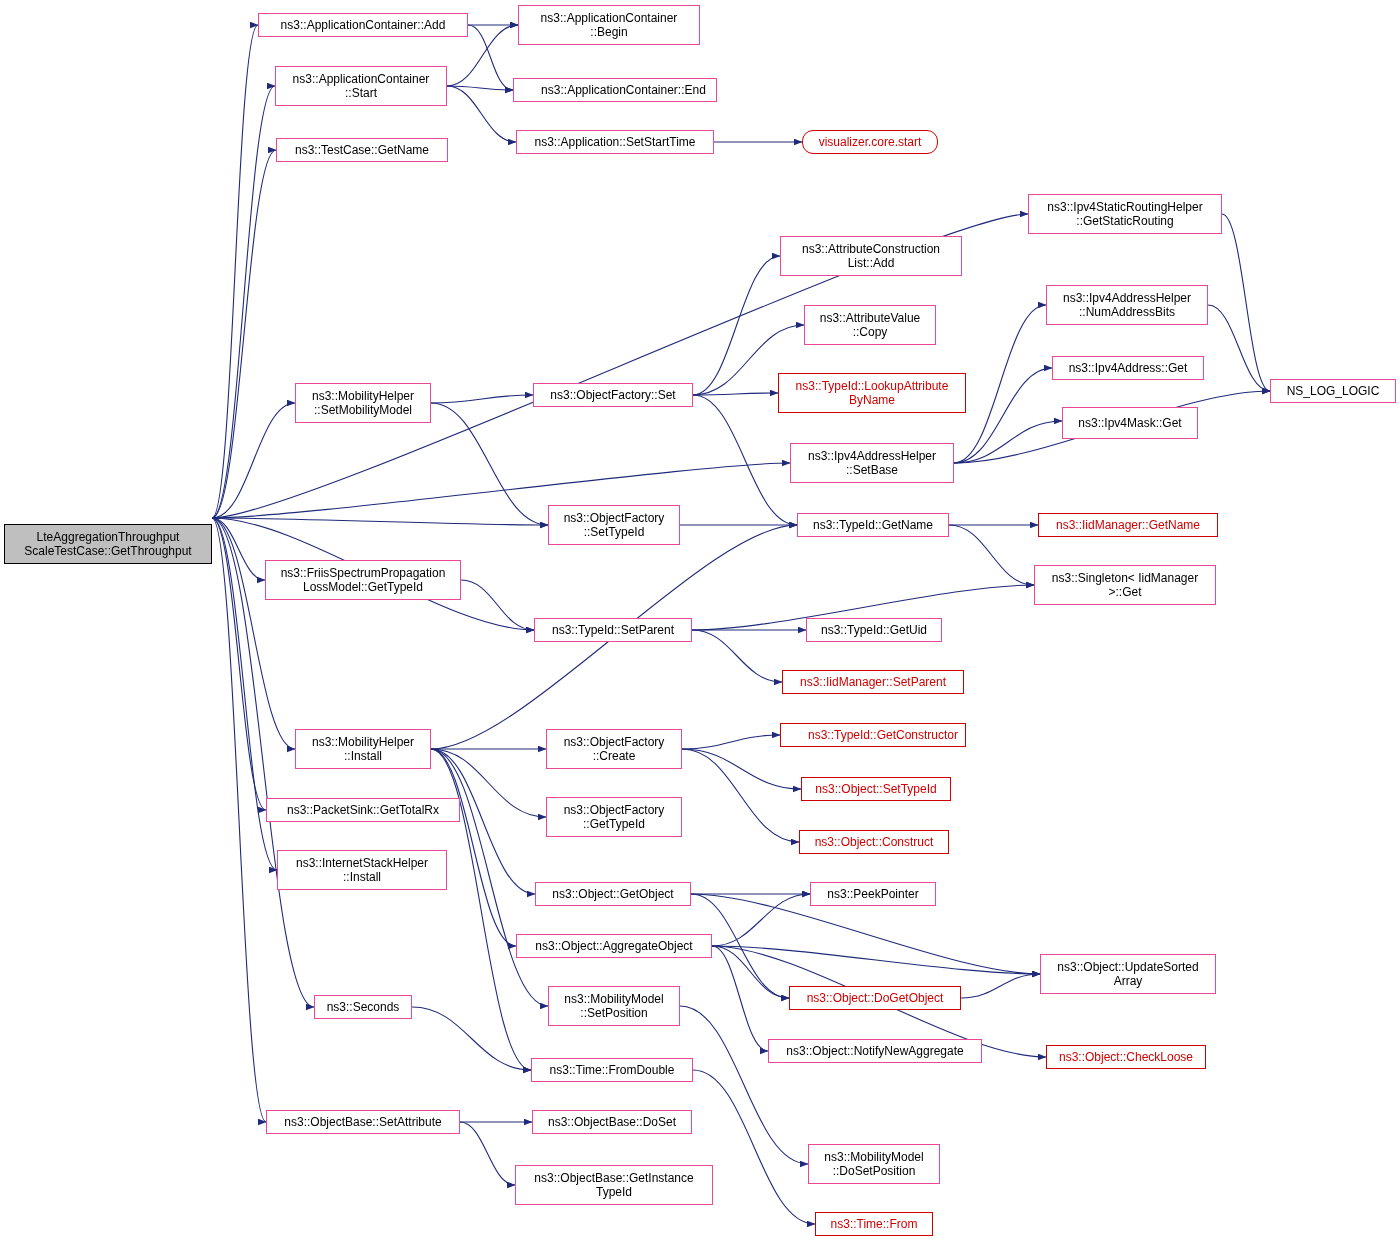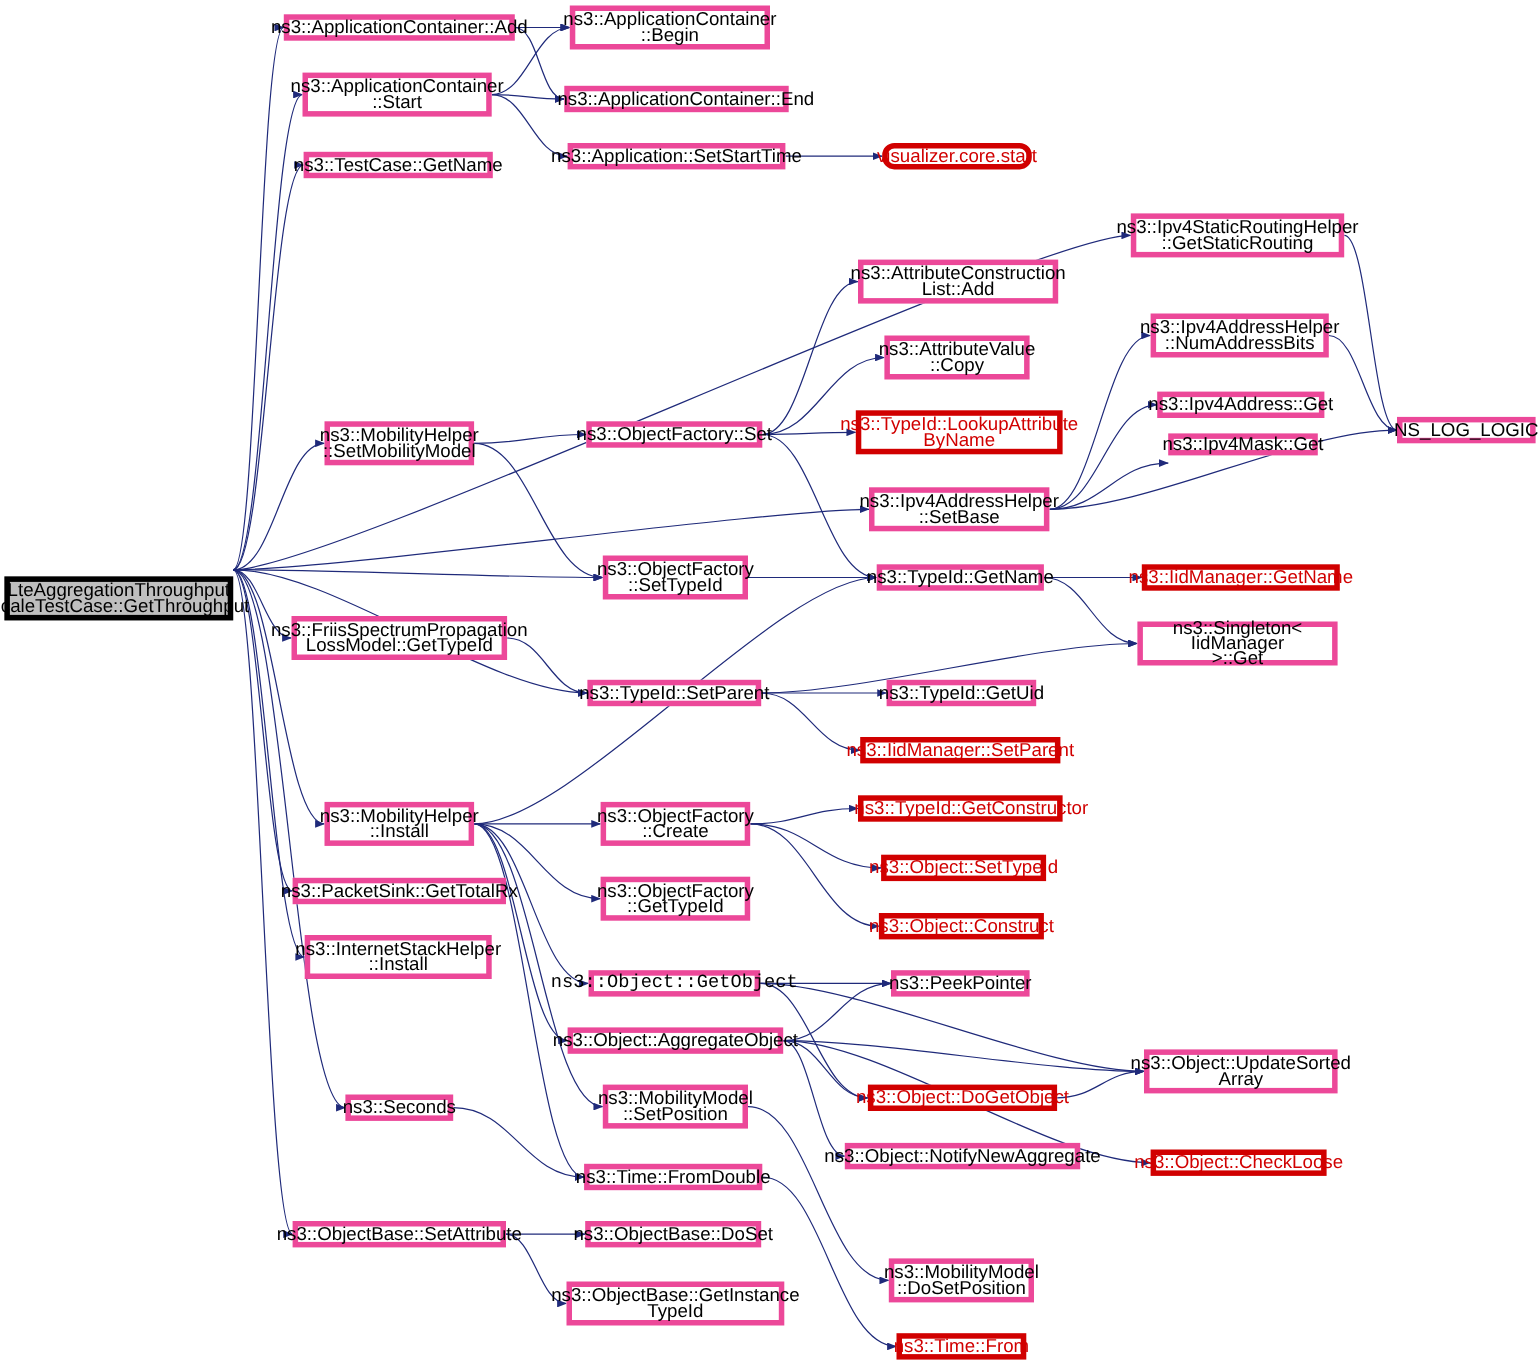--- a/index.html
+++ b/index.html
@@ -19,24 +19,24 @@
     position: absolute;
     left: 0;
     top: 0;
     width: 1400px;
     height: 1247px;
     pointer-events: none;
   }
   .node {
     position: absolute;
     box-sizing: border-box;
-    border: 5px solid #ec4899;
+    border: 1px solid #ec4899;
     background: #ffffff;
     color: #000000;
-    font-size: 17px;
+    font-size: 12px;
     line-height: 14px;
     display: flex;
     align-items: center;
     justify-content: center;
     text-align: center;
     white-space: pre-line;
     padding: 1px 3px;
   }
   .node.red {
     border-color: #d10000;
@@ -143,21 +143,21 @@
 ::NumAddressBits</div>
       <div class="node" style="left: 804px; top: 305px; width: 132px; height: 40px;">ns3::AttributeValue
 ::Copy</div>
       <div class="node" style="left: 1052px; top: 356px; width: 152px; height: 24px;">ns3::Ipv4Address::Get</div>
       <div class="node" style="left: 1270px; top: 379px; width: 126px; height: 24px;">NS_LOG_LOGIC</div>
       <div class="node" style="left: 295px; top: 383px; width: 136px; height: 40px;">ns3::MobilityHelper
 ::SetMobilityModel</div>
       <div class="node" style="left: 533px; top: 383px; width: 160px; height: 24px;">ns3::ObjectFactory::Set</div>
       <div class="node red" style="left: 778px; top: 373px; width: 188px; height: 40px;">ns3::TypeId::LookupAttribute
 ByName</div>
-      <div class="node" style="left: 1062px; top: 394px; width: 136px; height: 20px;">ns3::Ipv4Mask::Get</div>
+      <div class="node" style="left: 1062px; top: 407px; width: 136px; height: 32px;">ns3::Ipv4Mask::Get</div>
       <div class="node" style="left: 790px; top: 443px; width: 164px; height: 40px;">ns3::Ipv4AddressHelper
 ::SetBase</div>
       <div class="node" style="left: 548px; top: 505px; width: 132px; height: 40px;">ns3::ObjectFactory
 ::SetTypeId</div>
       <div class="node" style="left: 797px; top: 513px; width: 152px; height: 24px;">ns3::TypeId::GetName</div>
       <div class="node red" style="left: 1038px; top: 513px; width: 180px; height: 24px;">ns3::IidManager::GetName</div>
       <div class="node" style="left: 265px; top: 560px; width: 196px; height: 40px;">ns3::FriisSpectrumPropagation
 LossModel::GetTypeId</div>
       <div class="node" style="left: 1034px; top: 565px; width: 182px; height: 40px;">ns3::Singleton&lt; IidManager
 &gt;::Get</div>
@@ -169,21 +169,21 @@
 ::Install</div>
       <div class="node" style="left: 546px; top: 729px; width: 136px; height: 40px;">ns3::ObjectFactory
 ::Create</div>
       <div class="node red" style="left: 801px; top: 777px; width: 150px; height: 24px;">ns3::Object::SetTypeId</div>
       <div class="node" style="left: 546px; top: 797px; width: 136px; height: 40px;">ns3::ObjectFactory
 ::GetTypeId</div>
       <div class="node" style="left: 266px; top: 798px; width: 194px; height: 24px;">ns3::PacketSink::GetTotalRx</div>
       <div class="node red" style="left: 799px; top: 830px; width: 150px; height: 24px; text-align: center;">ns3::Object::Construct</div>
       <div class="node" style="left: 277px; top: 850px; width: 170px; height: 40px;">ns3::InternetStackHelper
 ::Install</div>
-      <div class="node" style="left: 535px; top: 882px; width: 156px; height: 24px; font-family: Liberation Mono, monospace;">ns3::Object::GetObject</div>
+      <div class="node" style="left: 535px; top: 882px; width: 156px; height: 24px;">ns3::Object::GetObject</div>
       <div class="node" style="left: 810px; top: 882px; width: 126px; height: 24px;">ns3::PeekPointer</div>
       <div class="node" style="left: 516px; top: 934px; width: 196px; height: 24px;">ns3::Object::AggregateObject</div>
       <div class="node" style="left: 1040px; top: 954px; width: 176px; height: 40px;">ns3::Object::UpdateSorted
 Array</div>
       <div class="node" style="left: 548px; top: 986px; width: 132px; height: 40px;">ns3::MobilityModel
 ::SetPosition</div>
       <div class="node red" style="left: 789px; top: 986px; width: 172px; height: 24px;">ns3::Object::DoGetObject</div>
       <div class="node" style="left: 314px; top: 995px; width: 98px; height: 24px;">ns3::Seconds</div>
       <div class="node" style="left: 768px; top: 1039px; width: 214px; height: 24px;">ns3::Object::NotifyNewAggregate</div>
       <div class="node red" style="left: 1046px; top: 1045px; width: 160px; height: 24px;">ns3::Object::CheckLoose</div>

